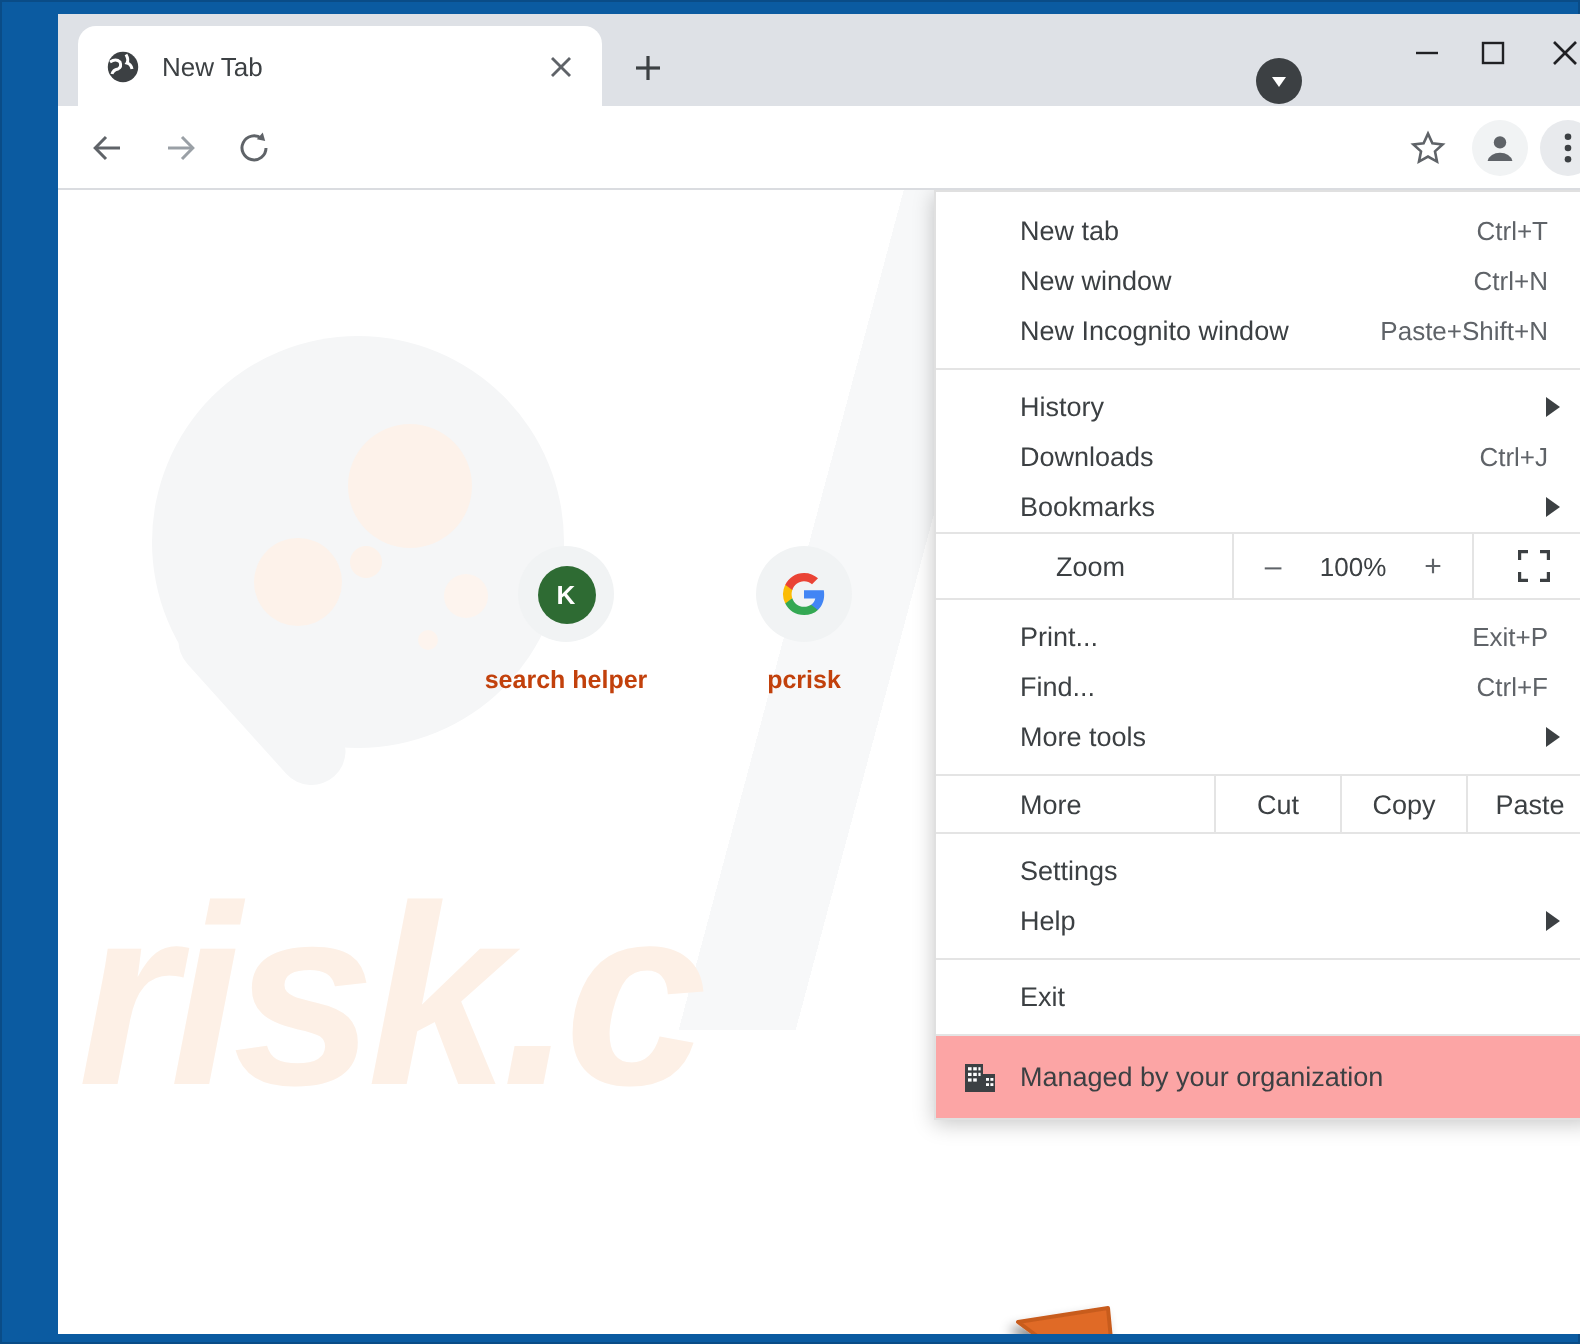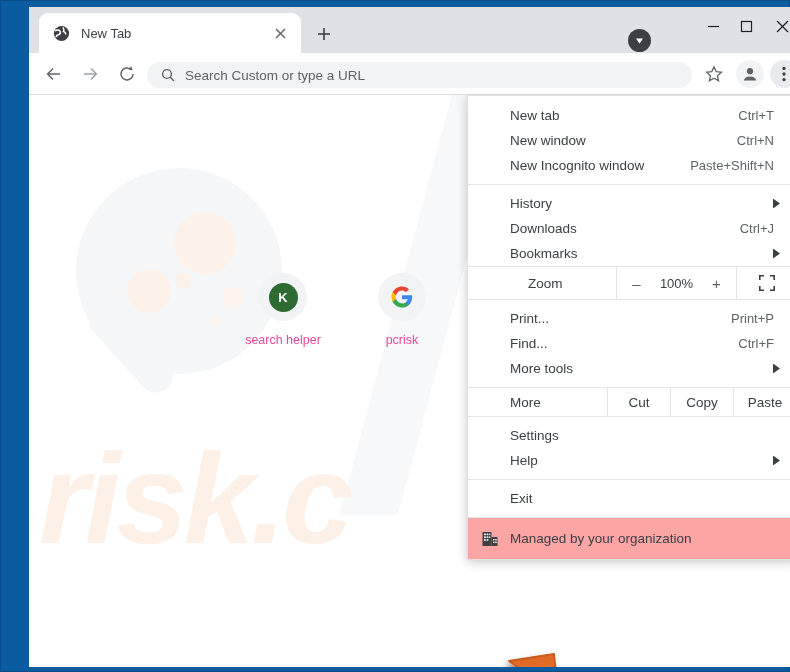--- a/index.html
+++ b/index.html
@@ -192,23 +192,24 @@
   }
   .shortcut-circle {
     width: 48px; height: 48px;
     border-radius: 50%;
     background: #f1f3f4;
     display: flex; align-items: center; justify-content: center;
   }
   .shortcut-label {
     margin-top: 12px;
     font-size: 12.5px;
-    color: #ec4899;
+    color: #c2410c;
     white-space: nowrap;
     text-align: center;
+    font-weight: bold;
   }
   .tile-k {
     width: 29px; height: 29px;
     border-radius: 50%;
     background: #2e6b33;
     color: #ffffff;
     font-size: 13px;
     font-weight: bold;
     display: flex; align-items: center; justify-content: center;
   }
@@ -392,29 +393,20 @@
           <polyline points="10,3.5 15.4,9 10,14.5" fill="none" stroke="#9aa0a6" stroke-width="1.5"></polyline>
         </svg>
       </div>
       <div id="btn-reload" class="nav-btn">
         <svg width="18" height="18" viewBox="0 0 18 18">
           <path d="M15 9 A6 6 0 1 1 12.8 4.3" fill="none" stroke="#5f6368" stroke-width="1.5"></path>
           <polygon points="13.4,1.3 14.6,5.5 10.4,4.6" fill="#5f6368"></polygon>
         </svg>
       </div>
 
-      <div id="omnibox">
-        <span id="omnibox-search-icon">
-          <svg width="14" height="14" viewBox="0 0 14 14">
-            <circle cx="6" cy="6" r="4.4" fill="none" stroke="#5f6368" stroke-width="1.4"></circle>
-            <line x1="9.3" y1="9.3" x2="13" y2="13" stroke="#5f6368" stroke-width="1.4"></line>
-          </svg>
-        </span>
-        <input id="omnibox-input" type="text" placeholder="Search Custom or type a URL" style="">
-      </div>
 
       <div id="btn-bookmark" class="toolbar-icon-btn">
         <svg width="18" height="18" viewBox="0 0 18 18">
           <polygon points="9,1.8 11.2,6.6 16.3,7.2 12.5,10.7 13.5,15.8 9,13.3 4.5,15.8 5.5,10.7 1.7,7.2 6.8,6.6" fill="none" stroke="#5f6368" stroke-width="1.3"></polygon>
         </svg>
       </div>
       <div id="btn-profile" class="toolbar-icon-btn">
         <svg width="18" height="18" viewBox="0 0 18 18">
           <circle cx="9" cy="6.2" r="3.1" fill="#5f6368"></circle>
           <path d="M2.8 15.5 A6.3 5 0 0 1 15.2 15.5 Z" fill="#5f6368"></path>
@@ -518,21 +510,21 @@
               <polyline points="15.2,11 15.2,15.2 11,15.2" fill="none" stroke="#3c4043" stroke-width="1.6"></polyline>
               <polyline points="5,15.2 0.8,15.2 0.8,11" fill="none" stroke="#3c4043" stroke-width="1.6"></polyline>
             </svg>
           </div>
         </div>
 
         <div style="height:6px"></div>
 
         <div class="menu-item">
           <span class="mi-label">Print...</span>
-          <span class="mi-accel">Print+P</span>
+          <span class="mi-accel">Exit+P</span>
         </div>
         <div class="menu-item">
           <span class="mi-label">Find...</span>
           <span class="mi-accel">Ctrl+F</span>
         </div>
         <div class="menu-item">
           <span class="mi-label">More tools</span>
           <span class="mi-arrow">
             <svg width="7" height="10" viewBox="0 0 7 10">
                 <polygon points="0,0 7,5 0,10" fill="#3c4043"></polygon>

